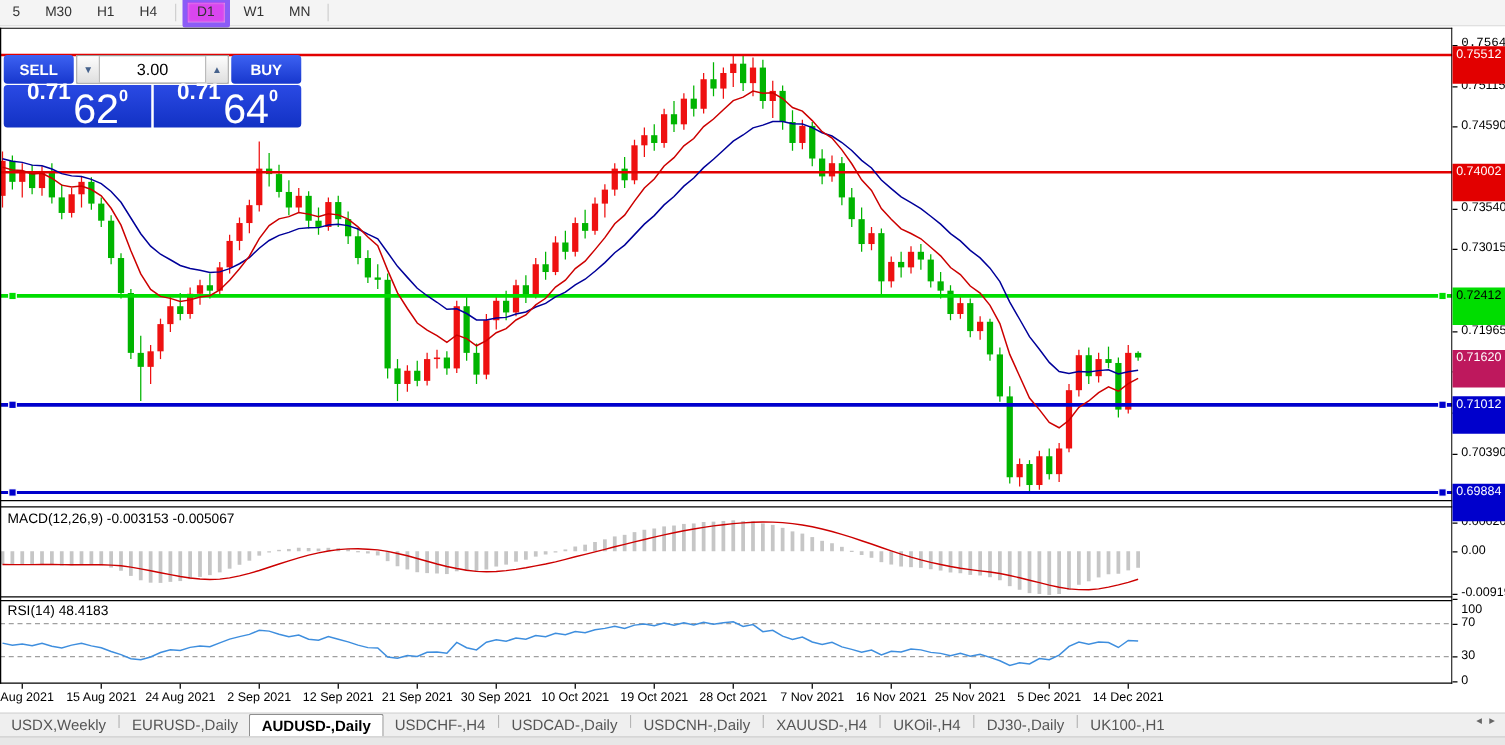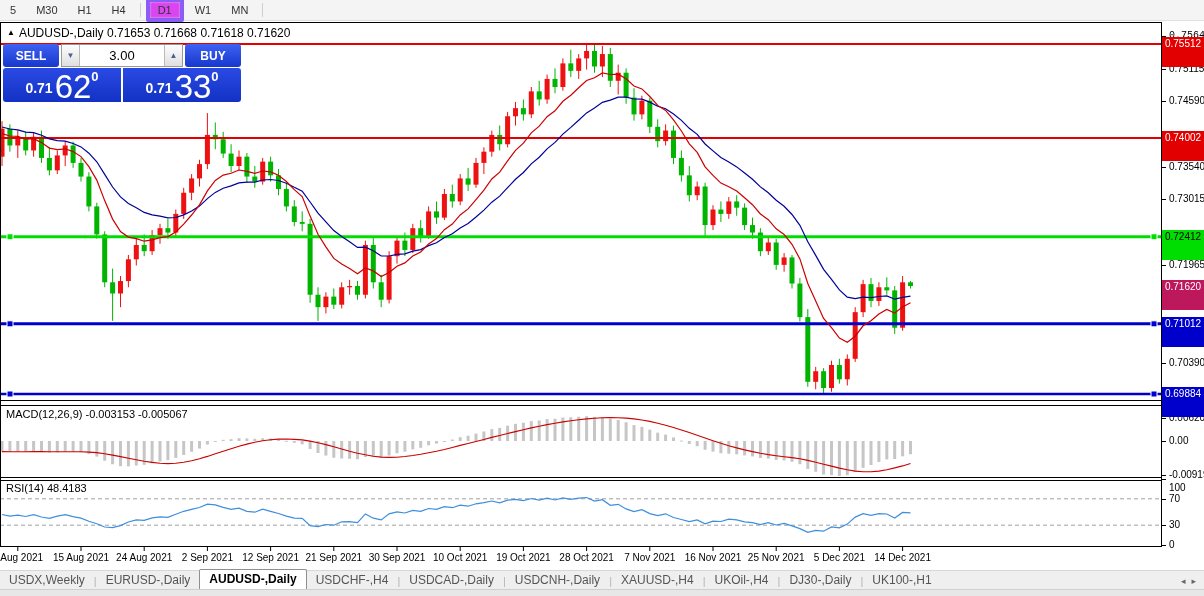--- a/index.html
+++ b/index.html
@@ -23,25 +23,25 @@
   .tp-row1{display:flex;height:23px}
   .tp-btn{width:56px;background:linear-gradient(#3d62f2,#1737cd);color:#fff;font-size:12px;font-weight:700;display:flex;align-items:center;justify-content:center;border-radius:3px;cursor:default}
   .tp-spin{flex:1;display:flex;margin:0 2px;border:1px solid #9a9a9a;background:#fff;box-sizing:border-box}
   .sp-btn{width:17px;background:linear-gradient(#fdfdfd,#dfdfdf);border-left:1px solid #bbb;border-right:1px solid #bbb;color:#46628c;font-size:8px;display:flex;align-items:center;justify-content:center;cursor:default}
   .sp-btn:first-child{border-left:none}.sp-btn:last-child{border-right:none}
   .sp-val{flex:1;font-size:13px;color:#000;display:flex;align-items:center;justify-content:center}
   .tp-row2{display:flex;height:34px;margin-top:1px}
   .price-box{flex:1;background:linear-gradient(#2a4ae4,#1231c4);color:#fff;display:flex;align-items:flex-end;justify-content:center;padding-bottom:2px}
   .price-box.l{border-radius:3px 0 0 3px;margin-right:1px}
   .price-box.r{border-radius:0 3px 3px 0;margin-left:1px}
-  .pp{font-size:14px;font-weight:700;margin:0 2px 4px 0}
+  .pp{font-size:18px;font-weight:700;margin:0 2px 16px 0}
   .pl{font-size:33px;line-height:0.82;font-weight:400}
   .ps{font-size:13px;font-weight:700;align-self:flex-start;margin-top:1px}
   
-  #tab-bar{position:absolute;left:0;top:570px;width:1204px;height:19px;background:#efefef;display:flex;align-items:flex-end;border-top:1px solid #d7d7d7}
+  #tab-bar{position:absolute;left:0;top:570px;width:1204px;height:19px;background:#efefef;display:flex;border-top:1px solid #d7d7d7}
   .tab{font-size:12px;color:#555;padding:2px 9px 3px 9px;white-space:nowrap;cursor:default}
   .tab.active{background:#fff;color:#000;font-weight:600;border:1px solid #8f8f8f;border-bottom:none;border-radius:2px 2px 0 0;padding-bottom:4px}
   .tab-sep{color:#b5b5b5;font-size:11px;padding-bottom:3px}
   #tab-scroll{margin-left:auto;display:flex;gap:6px;padding:0 8px 4px 0;color:#666;font-size:9px}
   #status-strip{position:absolute;left:0;top:589px;width:1204px;height:7px;background:#e7e7e7;border-top:1px solid #cfcfcf}
   svg text{font-family:"Liberation Sans",sans-serif}
 </style>
 </head>
 <body>
 
@@ -482,24 +482,20 @@
         <text x="713" y="561" font-size="10" fill="#000" text-anchor="middle">16 Nov 2021</text>
         <line x1="776.2" y1="547" x2="776.2" y2="551" stroke="#000" stroke-width="1"></line>
         <text x="776.2" y="561" font-size="10" fill="#000" text-anchor="middle">25 Nov 2021</text>
         <line x1="839.4000000000001" y1="547" x2="839.4000000000001" y2="551" stroke="#000" stroke-width="1"></line>
         <text x="839.4000000000001" y="561" font-size="10" fill="#000" text-anchor="middle">5 Dec 2021</text>
         <line x1="902.6" y1="547" x2="902.6" y2="551" stroke="#000" stroke-width="1"></line>
         <text x="902.6" y="561" font-size="10" fill="#000" text-anchor="middle">14 Dec 2021</text>
       </g>
     </svg>
 
-  <div id="chart-title">
-    <span class="arr">▲</span><span class="ttl">AUDUSD-,Daily</span>
-    <span>0.71653 0.71668 0.71618 0.71620</span>
-  </div>
 
   <div id="price-axis">
       <div class="ax-tick" style="top: 14.0225px;"></div>
       <div class="ax-lab" style="top: 8.02251px; font-family: Liberation Mono, monospace;">0.75640</div>
       <div class="ax-tick" style="top: 46.6723px;"></div>
       <div class="ax-lab" style="top: 40.6723px;">0.75115</div>
       <div class="ax-tick" style="top: 79.322px;"></div>
       <div class="ax-lab" style="top: 73.322px;">0.74590</div>
       <div class="ax-tick" style="top: 144.622px;"></div>
       <div class="ax-lab" style="top: 138.622px;">0.73540</div>
@@ -550,21 +546,21 @@
       <div class="tp-btn">BUY</div>
     </div>
     <div class="tp-row2">
       <div class="price-box l">
         <span class="pp">0.71</span>
         <span class="pl">62</span>
         <span class="ps">0</span>
       </div>
       <div class="price-box r">
         <span class="pp">0.71</span>
-        <span class="pl">33</span>
+        <span class="pl">64</span>
         <span class="ps">0</span>
       </div>
     </div>
   </div>
 
   <div id="tab-bar">
       <span class="tab">USDX,Weekly</span>
       <span class="tab-sep">|</span>
       <span class="tab">EURUSD-,Daily</span>
       <span class="tab active">AUDUSD-,Daily</span>

